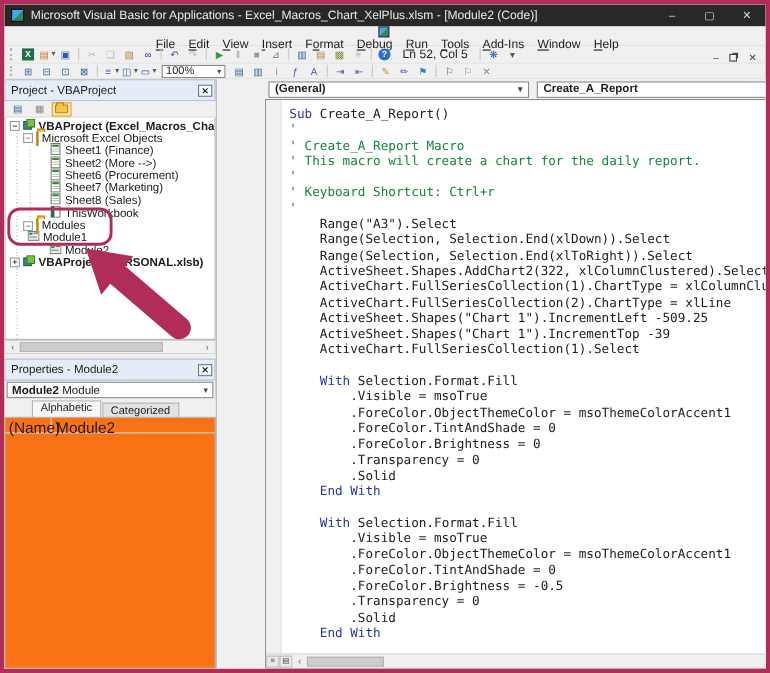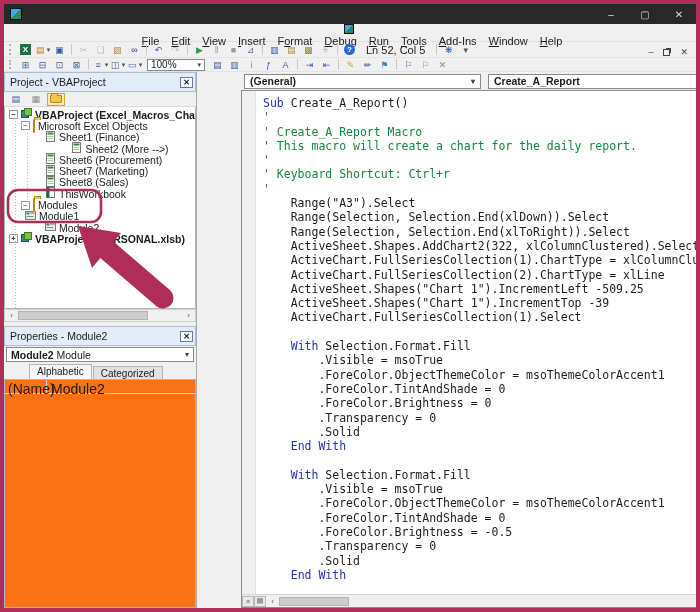--- a/index.html
+++ b/index.html
@@ -80,20 +80,21 @@
   .annotation { position:absolute; left:-4px; top:-4px; pointer-events:none; z-index:50; }
   .disabled { opacity:.55; filter:grayscale(1); }
 </style>
 </head>
 <body>
 
 <div class="frame">
 
   <div class="titlebar">
     <span class="vb-logo"></span>
+    <span class="title-text">Microsoft Visual Basic for Applications - Excel_Macros_Chart_XelPlus.xlsm - [Module2 (Code)]</span>
     <span class="win-btns" id="win-btns">
         <span class="win-btn">–</span>
         <span class="win-btn">▢</span>
         <span class="win-btn">✕</span>
       </span>
   </div>
 
   <div class="menubar">
     <span class="vb-logo" style="width:10px;height:10px"></span>
     <span id="menu-items" style="display:flex">
@@ -309,21 +310,21 @@
             <span class="ticon">
               <span><svg width="11" height="11">
                   <rect x="1.5" y="0.5" width="8" height="10" fill="#ffffff" stroke="#7a7a7a" stroke-width="1"></rect>
                   <rect x="2.5" y="1.5" width="6" height="2" fill="#3a8a3a"></rect>
                   <rect x="2.5" y="5" width="6" height="0.8" fill="#9bbf9b"></rect>
                   <rect x="2.5" y="7" width="6" height="0.8" fill="#9bbf9b"></rect>
                 </svg></span>
             </span>
             <span>Sheet1 (Finance)</span>
           </div>
-          <div class="tree-row" style="padding-left: 40px; justify-content: center;">
+          <div class="tree-row" style="padding-left: 40px;">
             <span class="ticon">
               <span><svg width="11" height="11">
                   <rect x="1.5" y="0.5" width="8" height="10" fill="#ffffff" stroke="#7a7a7a" stroke-width="1"></rect>
                   <rect x="2.5" y="1.5" width="6" height="2" fill="#3a8a3a"></rect>
                   <rect x="2.5" y="5" width="6" height="0.8" fill="#9bbf9b"></rect>
                   <rect x="2.5" y="7" width="6" height="0.8" fill="#9bbf9b"></rect>
                 </svg></span>
             </span>
             <span>Sheet2 (More --&gt;)</span>
           </div>

